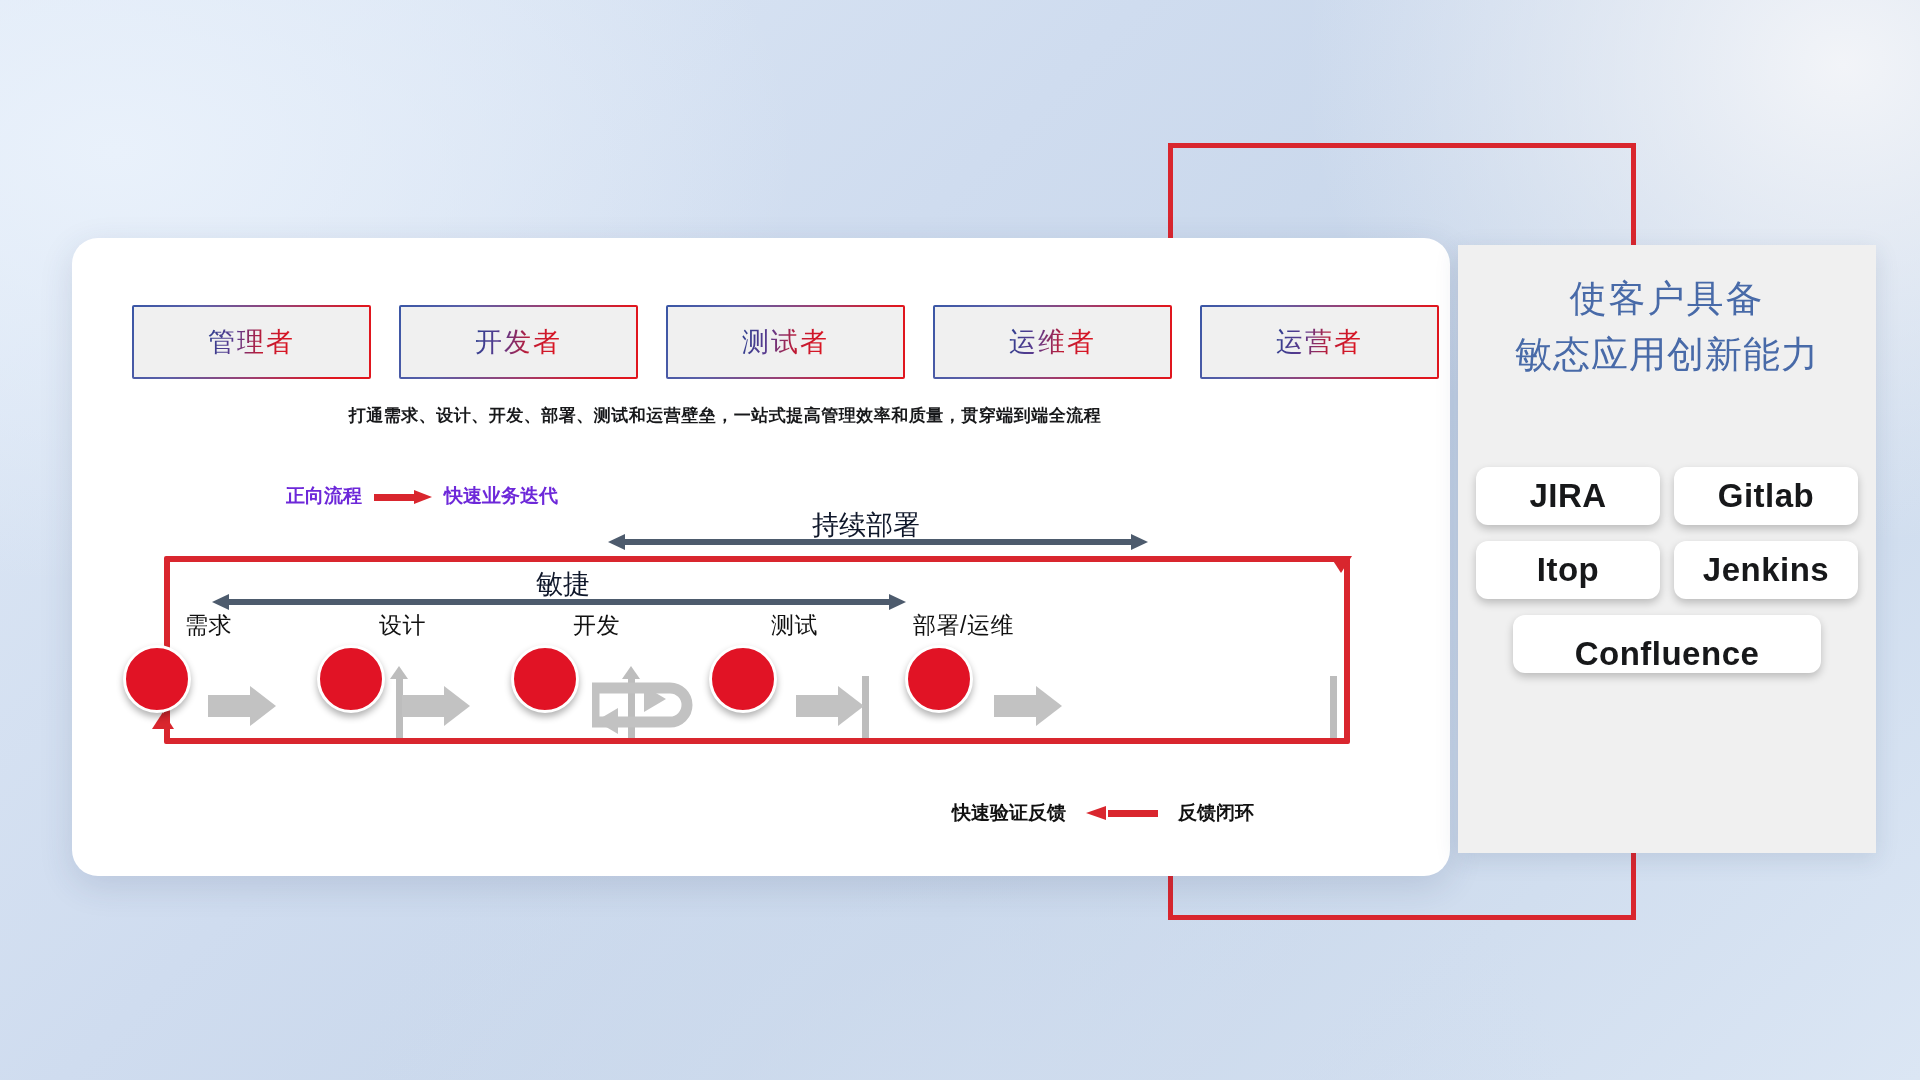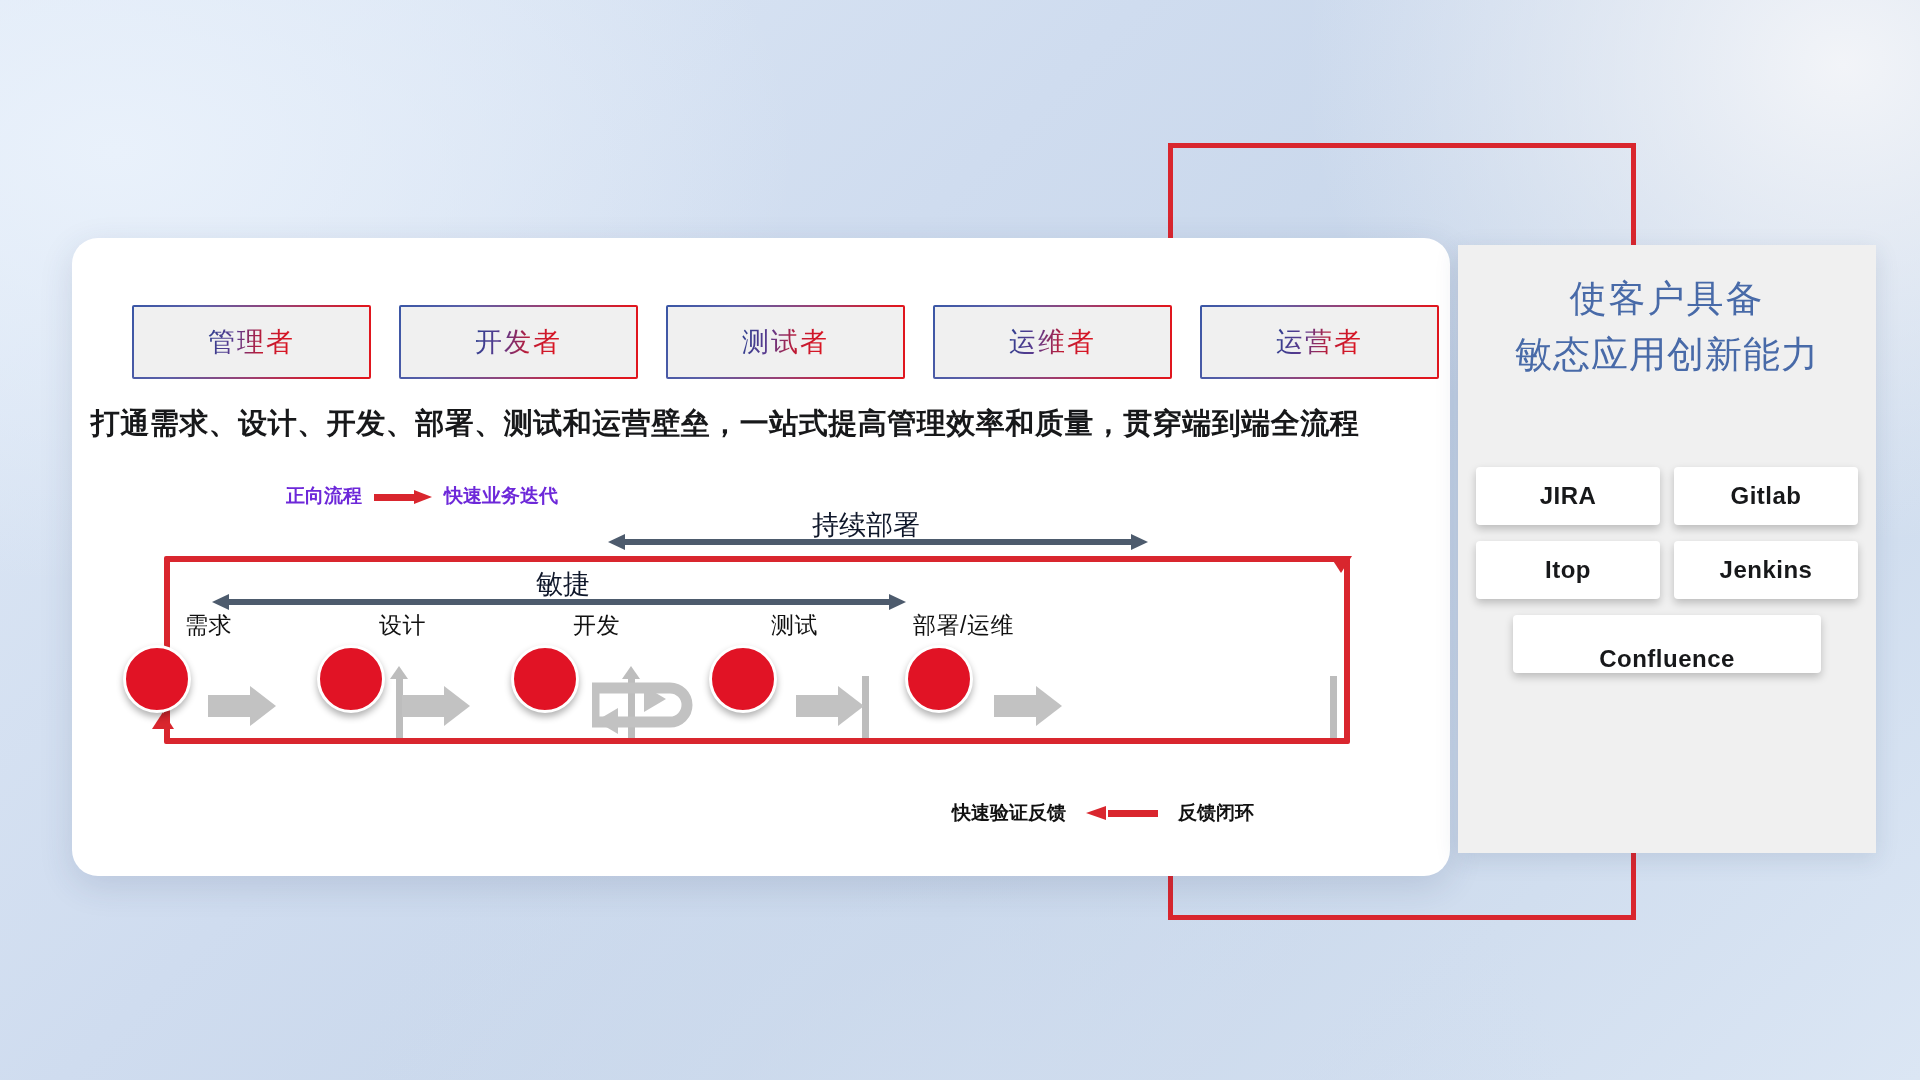--- a/index.html
+++ b/index.html
@@ -39,21 +39,21 @@
   }
   .role span{
     font-size:27px;letter-spacing:2px;font-weight:400;
     background:linear-gradient(100deg,#2c3f8f 0%,#5b3a8e 32%,#c01a33 62%,#e2131c 100%);
     -webkit-background-clip:text;background-clip:text;color:transparent;
     -webkit-text-fill-color:transparent;
   }
 
   
   .headline{position:absolute;left:0;top:404px;width:1450px;text-align:center;
-    font-size:29px;font-weight:bold;color:#17181a;letter-spacing:.5px;}
+    font-size:17px;font-weight:bold;color:#17181a;letter-spacing:.5px;}
 
   
   .legend-fwd{position:absolute;left:286px;top:483px;display:flex;align-items:center;gap:12px;
     font-size:19px;font-weight:bold;color:#6d28d9;}
   .legend-fb{position:absolute;left:952px;top:800px;display:flex;align-items:center;gap:20px;
     font-size:19px;font-weight:bold;color:#111;}
   .red-arrow-r{width:58px;height:13px;position:relative;}
   .red-arrow-r:before{content:"";position:absolute;left:0;top:4px;width:40px;height:7px;background:#d9262e;}
   .red-arrow-r:after{content:"";position:absolute;right:0;top:0;border-left:18px solid #d9262e;
     border-top:7px solid transparent;border-bottom:7px solid transparent;}
@@ -98,22 +98,22 @@
 
   
   .panel{position:absolute;left:1458px;top:245px;width:418px;height:608px;
     background:#f0f0f0;box-shadow:0 6px 22px rgba(40,60,100,.13);}
   .panel-title{margin-top:26px;text-align:center;color:#486aa8;font-weight:normal;line-height:1.5;}
   .panel-title .l1{font-size:37px;letter-spacing:2px;}
   .panel-title .l2{font-size:37px;letter-spacing:1px;}
   .chips{position:absolute;left:12px;top:222px;width:394px;
     display:flex;flex-wrap:wrap;gap:16px 14px;justify-content:center;}
   .chip{height:58px;display:flex;align-items:center;justify-content:center;
-    background:#ffffff;border-radius:4px;box-shadow:0 4px 8px rgba(0,0,0,.22);
-    font-size:24px;font-weight:bold;color:#17181a;letter-spacing:.5px;}
+    background:#ffffff;border-radius:12px;box-shadow:0 4px 8px rgba(0,0,0,.22);
+    font-size:33px;font-weight:bold;color:#17181a;letter-spacing:.5px;}
   .chip.half{width:184px;}
   .chip.full{width:308px;align-items:flex-end;}
 </style>
 </head>
 <body>
 
 <div class="stage">
 
   <div class="bracket"></div>
 

